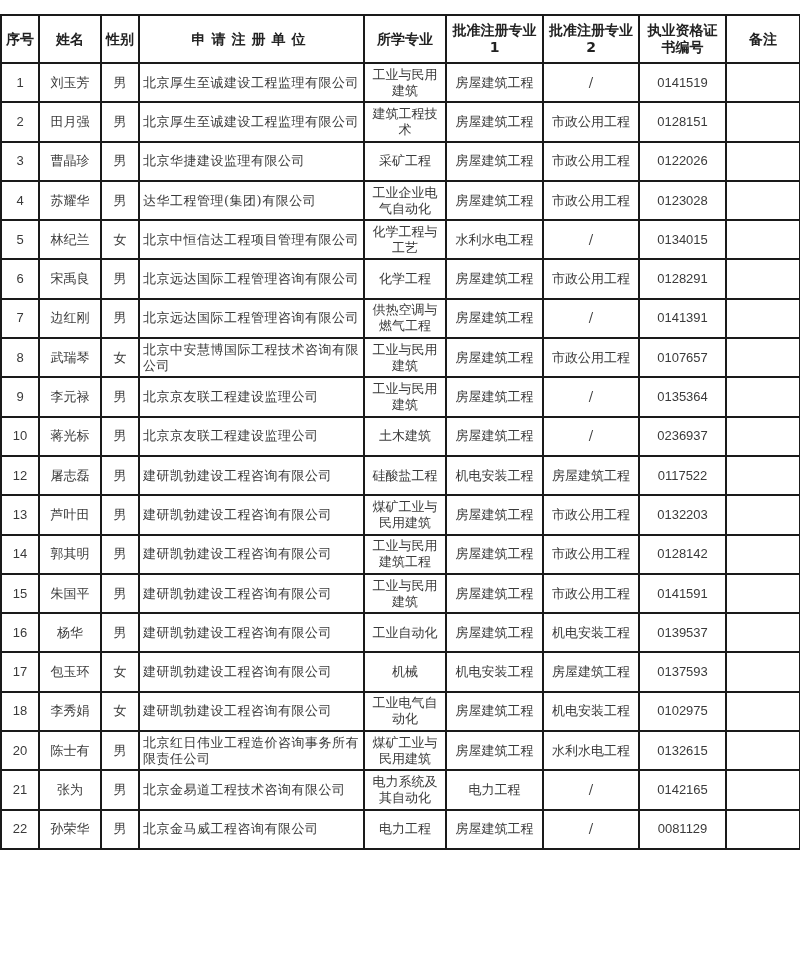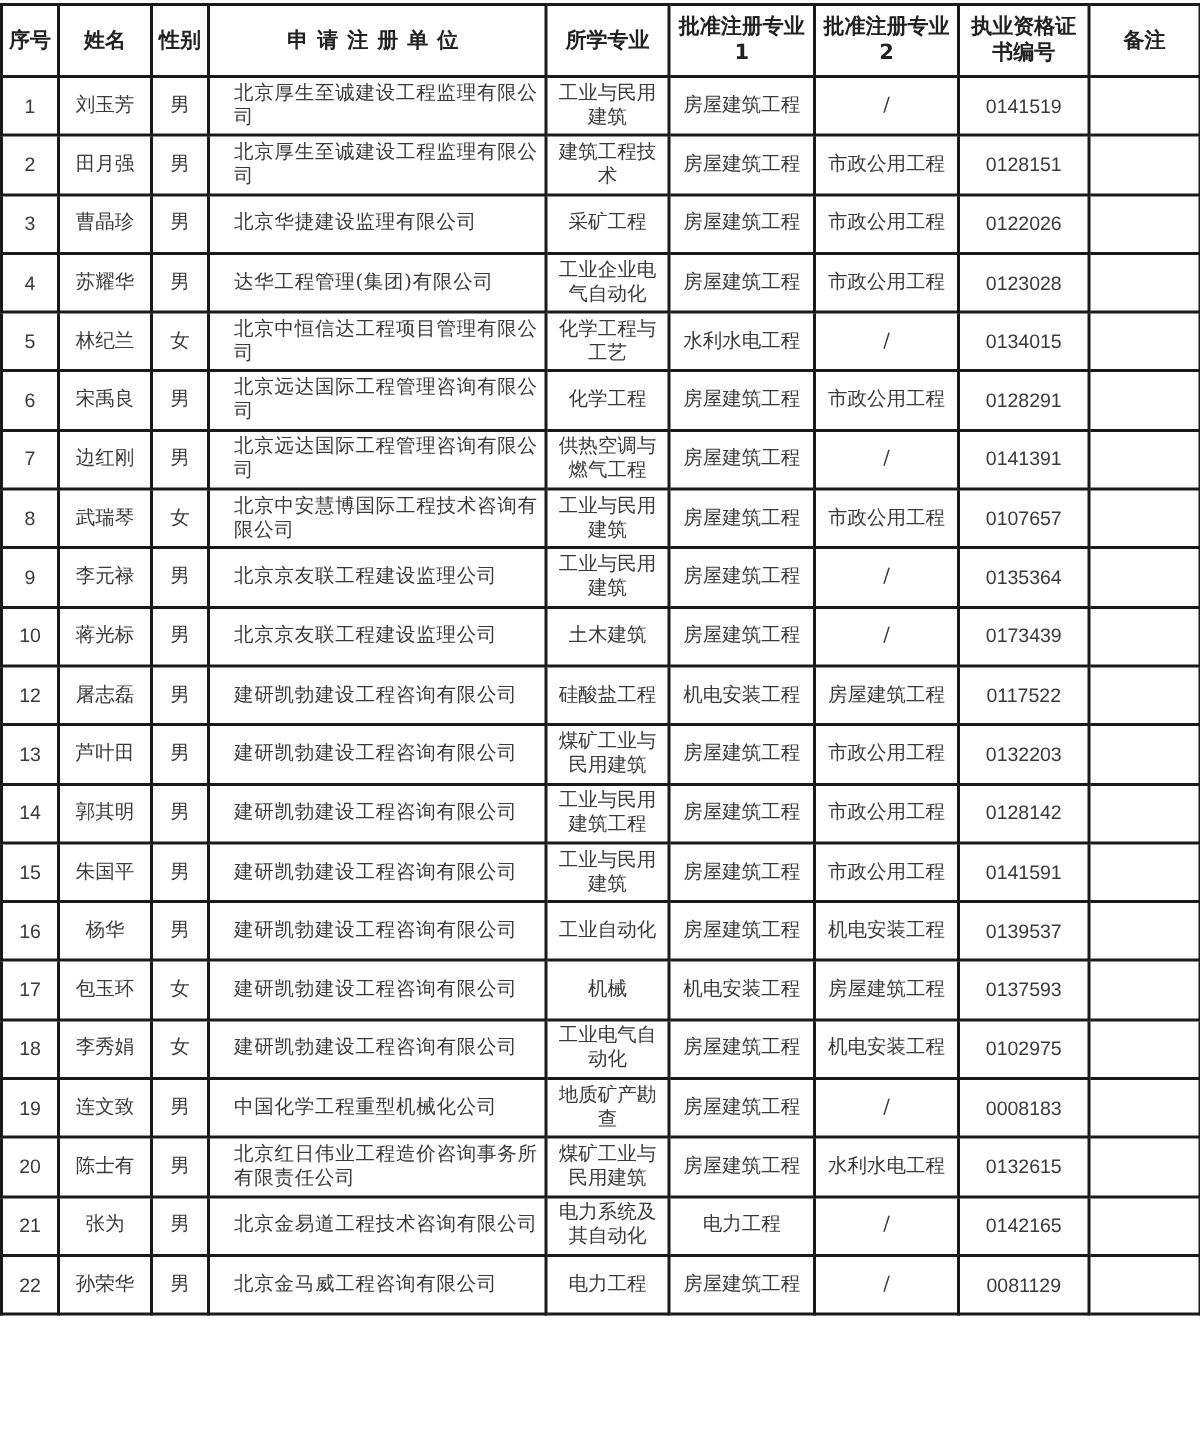--- a/index.html
+++ b/index.html
@@ -2,21 +2,21 @@
 <html><head>
 <meta charset="utf-8">
 <style>
   html, body { margin: 0; padding: 0; background: #ffffff; }
   body { width: 800px; height: 958px; overflow: hidden; }
   table {
     border-collapse: collapse;
     table-layout: fixed;
     width: 799px;
     margin-left: 0px;
-    margin-top: 2px;
+    margin-top: 14px;
     font-family: "DejaVu Serif", "Liberation Serif", serif;
     color: #3a3a3a;
   }
   th, td {
     border: 2px solid #1a1a1a;
     padding: 0 2px;
     text-align: center;
     vertical-align: middle;
     overflow: hidden;
   }
@@ -26,21 +26,21 @@
     font-weight: bold;
     font-size: 14px;
     line-height: 17px;
     color: #222;
   }
   td {
     height: 37.3px;
     font-size: 13px;
     line-height: 16px;
   }
-  td.unit { text-align: left; padding-left: 16px; letter-spacing: 0.5px; }
+  td.unit { text-align: left; padding-left: 3px; letter-spacing: 0.5px; }
   td.num, td.cert { font-family: "Liberation Sans", "DejaVu Sans", sans-serif; font-size: 13px; }
   th.unit-h { letter-spacing: 6px; }
 </style>
 </head>
 <body>
 
 <table>
   <colgroup>
     <col style="width:38px">
     <col style="width:62px">
@@ -166,21 +166,21 @@
         <td></td>
       </tr>
       <tr>
         <td class="num">10</td>
         <td>蒋光标</td>
         <td>男</td>
         <td class="unit">北京京友联工程建设监理公司</td>
         <td>土木建筑</td>
         <td>房屋建筑工程</td>
         <td>/</td>
-        <td class="cert">0173439</td>
+        <td class="cert">0236937</td>
         <td></td>
       </tr>
       <tr>
         <td class="num">12</td>
         <td>屠志磊</td>
         <td>男</td>
         <td class="unit">建研凯勃建设工程咨询有限公司</td>
         <td>硅酸盐工程</td>
         <td>机电安装工程</td>
         <td>房屋建筑工程</td>
@@ -244,31 +244,20 @@
       </tr>
       <tr>
         <td class="num">18</td>
         <td>李秀娟</td>
         <td>女</td>
         <td class="unit">建研凯勃建设工程咨询有限公司</td>
         <td>工业电气自动化</td>
         <td>房屋建筑工程</td>
         <td>机电安装工程</td>
         <td class="cert">0102975</td>
-        <td></td>
-      </tr>
-      <tr>
-        <td class="num">19</td>
-        <td>连文致</td>
-        <td>男</td>
-        <td class="unit">中国化学工程重型机械化公司</td>
-        <td>地质矿产勘查</td>
-        <td>房屋建筑工程</td>
-        <td>/</td>
-        <td class="cert">0008183</td>
         <td></td>
       </tr>
       <tr>
         <td class="num">20</td>
         <td>陈士有</td>
         <td>男</td>
         <td class="unit">北京红日伟业工程造价咨询事务所有限责任公司</td>
         <td>煤矿工业与民用建筑</td>
         <td>房屋建筑工程</td>
         <td>水利水电工程</td>

